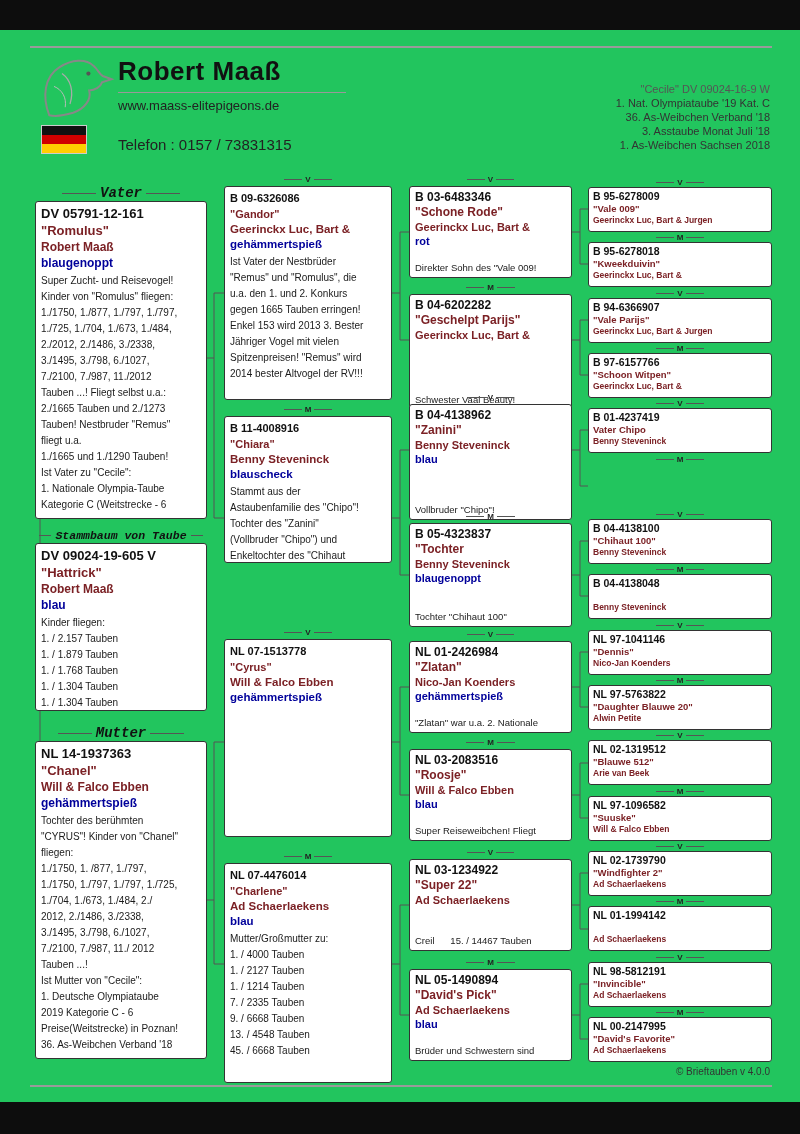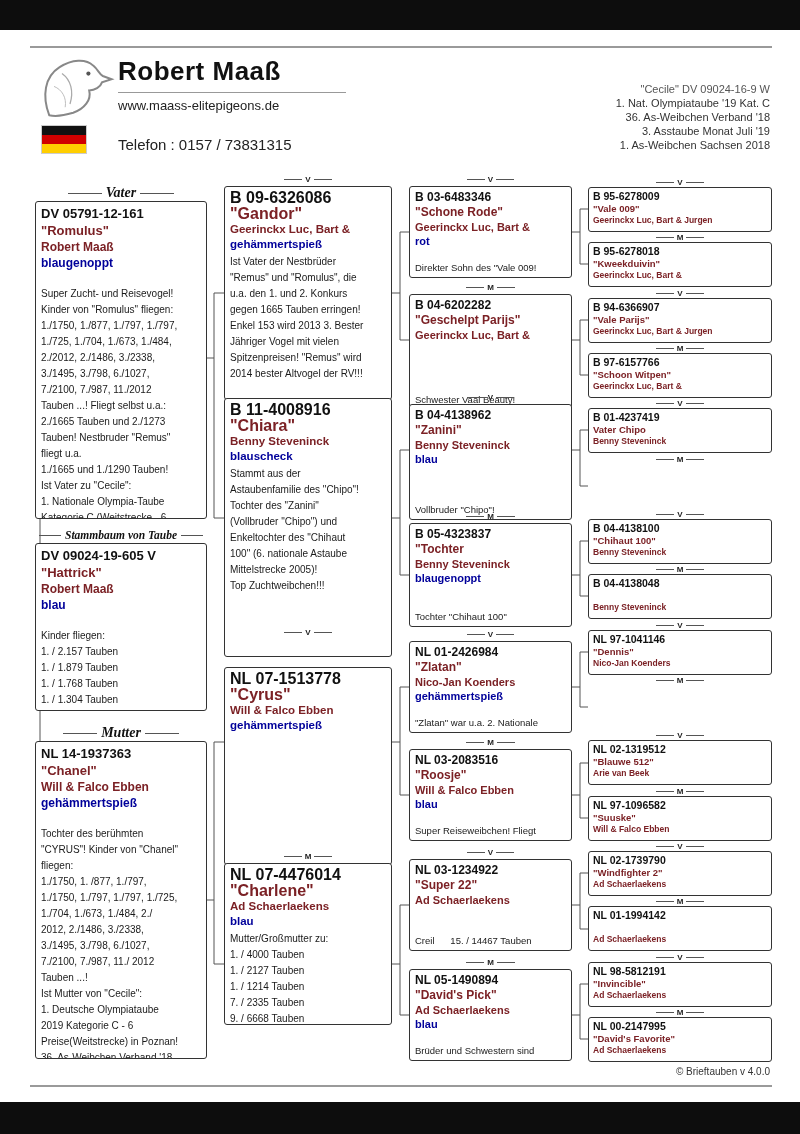--- a/index.html
+++ b/index.html
@@ -1,17 +1,17 @@
 <!DOCTYPE html>
 <html lang="de"><head>
 <meta charset="utf-8">
 <style>
   html,body{margin:0;padding:0}
   body{width:800px;height:1134px;background:#0d0d0d;position:relative;font-family:"Liberation Sans",sans-serif;overflow:hidden}
-  .page{position:absolute;top:30px;left:0;width:800px;height:1072px;background:#ffffff}
+  .page{position:absolute;top:30px;left:0;width:800px;height:1072px;background:#22c55e}
   .rule{position:absolute;left:30px;right:28px;height:2px;background:#9a9a9a}
   .rule.top{top:16px}
   .rule.bottom{top:1055px}
 
   
   .logo{position:absolute;left:38px;top:24px;width:80px;height:68px}
   .flag{position:absolute;left:42px;top:96px;width:44px;height:27px;box-shadow:0 0 0 1px #ccc}
   .flag div{height:9px}
   .f-black{background:#111}
   .f-red{background:#d00000}
@@ -27,39 +27,39 @@
   .pcol{position:absolute}
   .pbox{position:absolute;left:0;right:0;border:1px solid #333;border-radius:3px;background:#fff;padding:3px 5px;box-sizing:border-box;display:flex;flex-direction:column;overflow:hidden}
   .ring{font-weight:bold;color:#111;white-space:nowrap}
   .pname{font-weight:bold;color:#7b2125;white-space:nowrap}
   .breeder{font-weight:bold;color:#7b2125}
   .pcolor{font-weight:bold;color:#00009a}
   .pbody{color:#1a1a1a;white-space:pre-wrap}
 
   .g1 .ring,.g1 .pname{font-size:13px;line-height:17px}
   .g1 .breeder,.g1 .pcolor{font-size:12px;line-height:16px}
-  .g1 .pbody{font-size:10px;line-height:16px;margin-top:15px}
-
-  .g2 .ring,.g2 .pname{font-size:16px;line-height:16px}
+  .g1 .pbody{font-size:10px;line-height:16px;margin-top:2px}
+
+  .g2 .ring,.g2 .pname{font-size:11px;line-height:16px}
   .g2 .breeder,.g2 .pcolor{font-size:11.5px;line-height:15px}
   .g2 .pbody{font-size:10px;line-height:16px;margin-top:2px}
 
   .g3 .ring,.g3 .pname{font-size:12px;line-height:15px}
   .g3 .breeder,.g3 .pcolor{font-size:11px;line-height:14px}
   .g3 .pbody{font-size:9.5px;line-height:12px;margin-top:auto}
 
   .g4 .ring{font-size:10.5px;line-height:13px}
   .g4 .pname{font-size:9.5px;line-height:12px;min-height:12px;white-space:nowrap}
   .g4 .breeder{font-size:8.5px;line-height:11px;white-space:nowrap}
 
   .sexm{position:absolute;left:0;right:0;display:flex;align-items:center;justify-content:center;height:9px}
   .sexm .ln{width:18px;height:1px;background:#555;margin:0 3px}
   .sexm .sx{font-size:8px;font-weight:bold;line-height:9px;color:#222}
 
-  .glabel{position:absolute;left:0;right:0;display:flex;align-items:center;justify-content:center;height:16px;font-family:Liberation Serif, serif;font-style:italic;font-weight:bold;font-size:14px;color:#111}
+  .glabel{position:absolute;left:0;right:0;display:flex;align-items:center;justify-content:center;height:16px;font-family:Liberation Mono, monospace;font-style:italic;font-weight:bold;font-size:14px;color:#111}
   .glabel.small{font-size:11.5px}
   .glabel .ln{flex:1;height:1px;background:#555;margin:0 4px;max-width:34px}
 
   .unit4{height:54px;display:flex;flex-direction:column}
   .unit4 .sexm{position:static}
   .unit4 .pbox{position:static;height:46px;padding:2px 4px}
   #c4{display:flex;flex-direction:column;justify-content:space-between}
 
   .connectors{position:absolute;left:0;top:0;pointer-events:none}
   .footer{position:absolute;right:30px;top:1036px;font-size:10px;color:#333}
@@ -86,21 +86,21 @@
       <div class="f-gold"></div>
   </div>
   <div class="owner-name">Robert Maaß</div>
   <div class="name-rule"></div>
   <div class="website">www.maass-elitepigeons.de</div>
   <div class="phone">Telefon : 0157 / 73831315</div>
   <div class="awards">
     <div class="first">"Cecile" DV 09024-16-9 W</div>
     <div>1. Nat. Olympiataube '19 Kat. C</div>
     <div>36. As-Weibchen Verband '18</div>
-    <div>3. Asstaube Monat Juli '19</div>
+    <div>3. Asstaube Monat Juli '18</div>
     <div>1. As-Weibchen Sachsen 2018</div>
   </div>
 
   <svg class="connectors" width="800" height="1072" viewBox="0 0 800 1072">
     <path fill="none" stroke="#555" stroke-width="1" d="
       M207 328 H214 M214 263 V488 M214 263 H224 M214 488 H224
       M207 870 H214 M214 712 V934 M214 712 H224 M214 934 H224
       M40 489 V513 M40 681 V711
       M392 263 H400 M400 202 V310 M400 202 H409 M400 310 H409
       M392 488 H400 M400 420 V545 M400 420 H409 M400 545 H409
@@ -206,51 +206,51 @@
 Enkel 153 wird 2013 3. Bester
 Jähriger Vogel mit vielen
 Spitzenpreisen! "Remus" wird
 2014 bester Altvogel der RV!!!</div>
     </div>
     <div class="sexm" style="top:230px">
         <span class="ln"></span>
         <span class="sx">M</span>
         <span class="ln"></span>
       </div>
-    <div class="pbox g2" style="top:223px;height:259px">
+    <div class="pbox g2" style="top:241px;height:147px">
       <div class="ring">B 11-4008916</div>
       <div class="pname">"Chiara"</div>
       <div class="breeder">Benny Steveninck</div>
       <div class="pcolor">blauscheck</div>
       <div class="pbody">Stammt aus der
 Astaubenfamilie des "Chipo"!
 Tochter des "Zanini"
 (Vollbruder "Chipo") und
 Enkeltochter des "Chihaut
 100" (6. nationale Astaube
 Mittelstrecke 2005)!
 Top Zuchtweibchen!!!</div>
     </div>
     <div class="sexm" style="top:453px">
         <span class="ln"></span>
         <span class="sx">V</span>
         <span class="ln"></span>
       </div>
-    <div class="pbox g2" style="top:492px;height:198px">
+    <div class="pbox g2" style="top:464px;height:198px">
       <div class="ring">NL 07-1513778</div>
       <div class="pname">"Cyrus"</div>
       <div class="breeder">Will &amp; Falco Ebben</div>
       <div class="pcolor">gehämmertspieß</div>
     </div>
     <div class="sexm" style="top:677px">
         <span class="ln"></span>
         <span class="sx">M</span>
         <span class="ln"></span>
       </div>
-    <div class="pbox g2" style="top:688px;height:162px">
+    <div class="pbox g2" style="top:688px;height:220px">
       <div class="ring">NL 07-4476014</div>
       <div class="pname">"Charlene"</div>
       <div class="breeder">Ad Schaerlaekens</div>
       <div class="pcolor">blau</div>
       <div class="pbody">Mutter/Großmutter zu:
 1. / 4000 Tauben
 1. / 2127 Tauben
 1. / 1214 Tauben
 7. / 2335 Tauben
 9. / 6668 Tauben
@@ -461,20 +461,25 @@
         <div class="pname">"Dennis"</div>
         <div class="breeder">Nico-Jan Koenders</div>
       </div>
     </div>
     <div class="unit4">
       <div class="sexm">
           <span class="ln"></span>
           <span class="sx">M</span>
           <span class="ln"></span>
         </div>
+      <div class="pbox g4">
+        <div class="ring">NL 97-5763822</div>
+        <div class="pname">"Daughter Blauwe 20"</div>
+        <div class="breeder">Alwin Petite</div>
+      </div>
     </div>
     <div class="unit4">
       <div class="sexm">
           <span class="ln"></span>
           <span class="sx">V</span>
           <span class="ln"></span>
         </div>
       <div class="pbox g4">
         <div class="ring">NL 02-1319512</div>
         <div class="pname">"Blauwe 512"</div>

